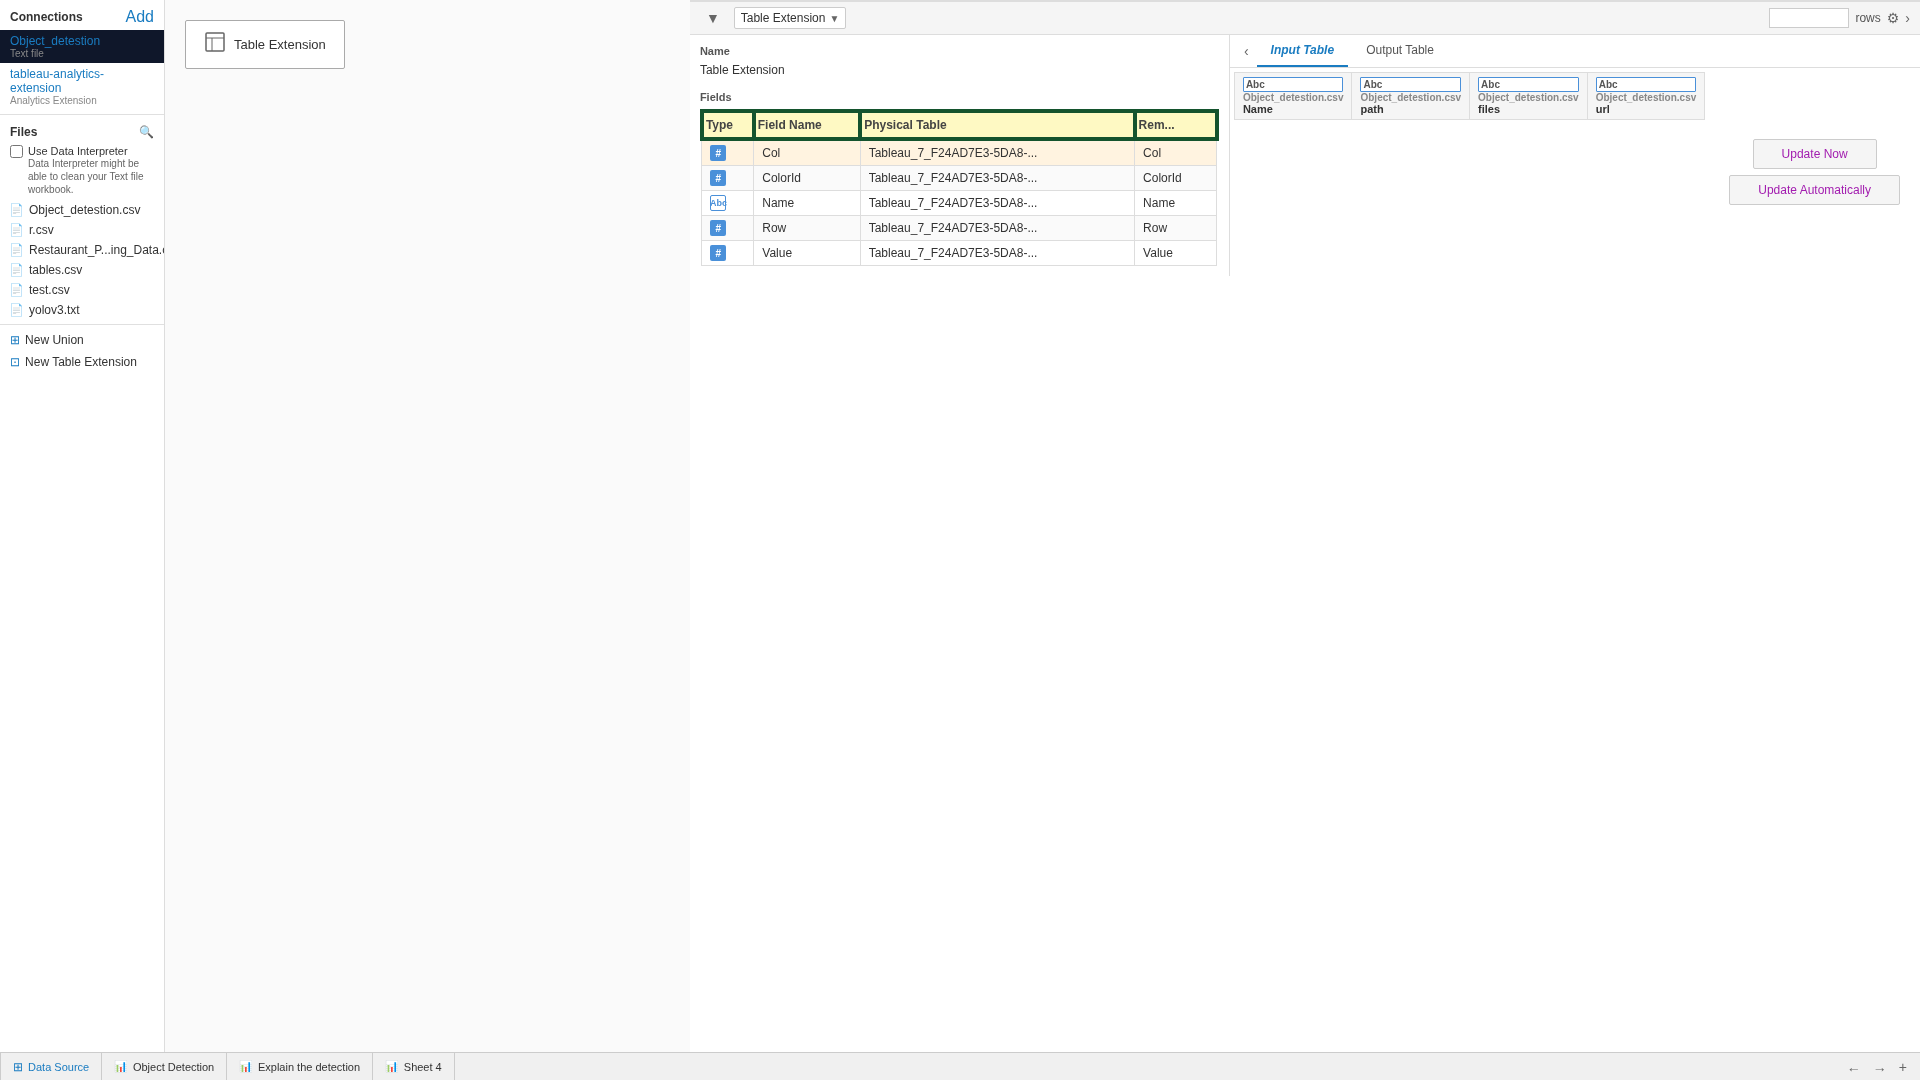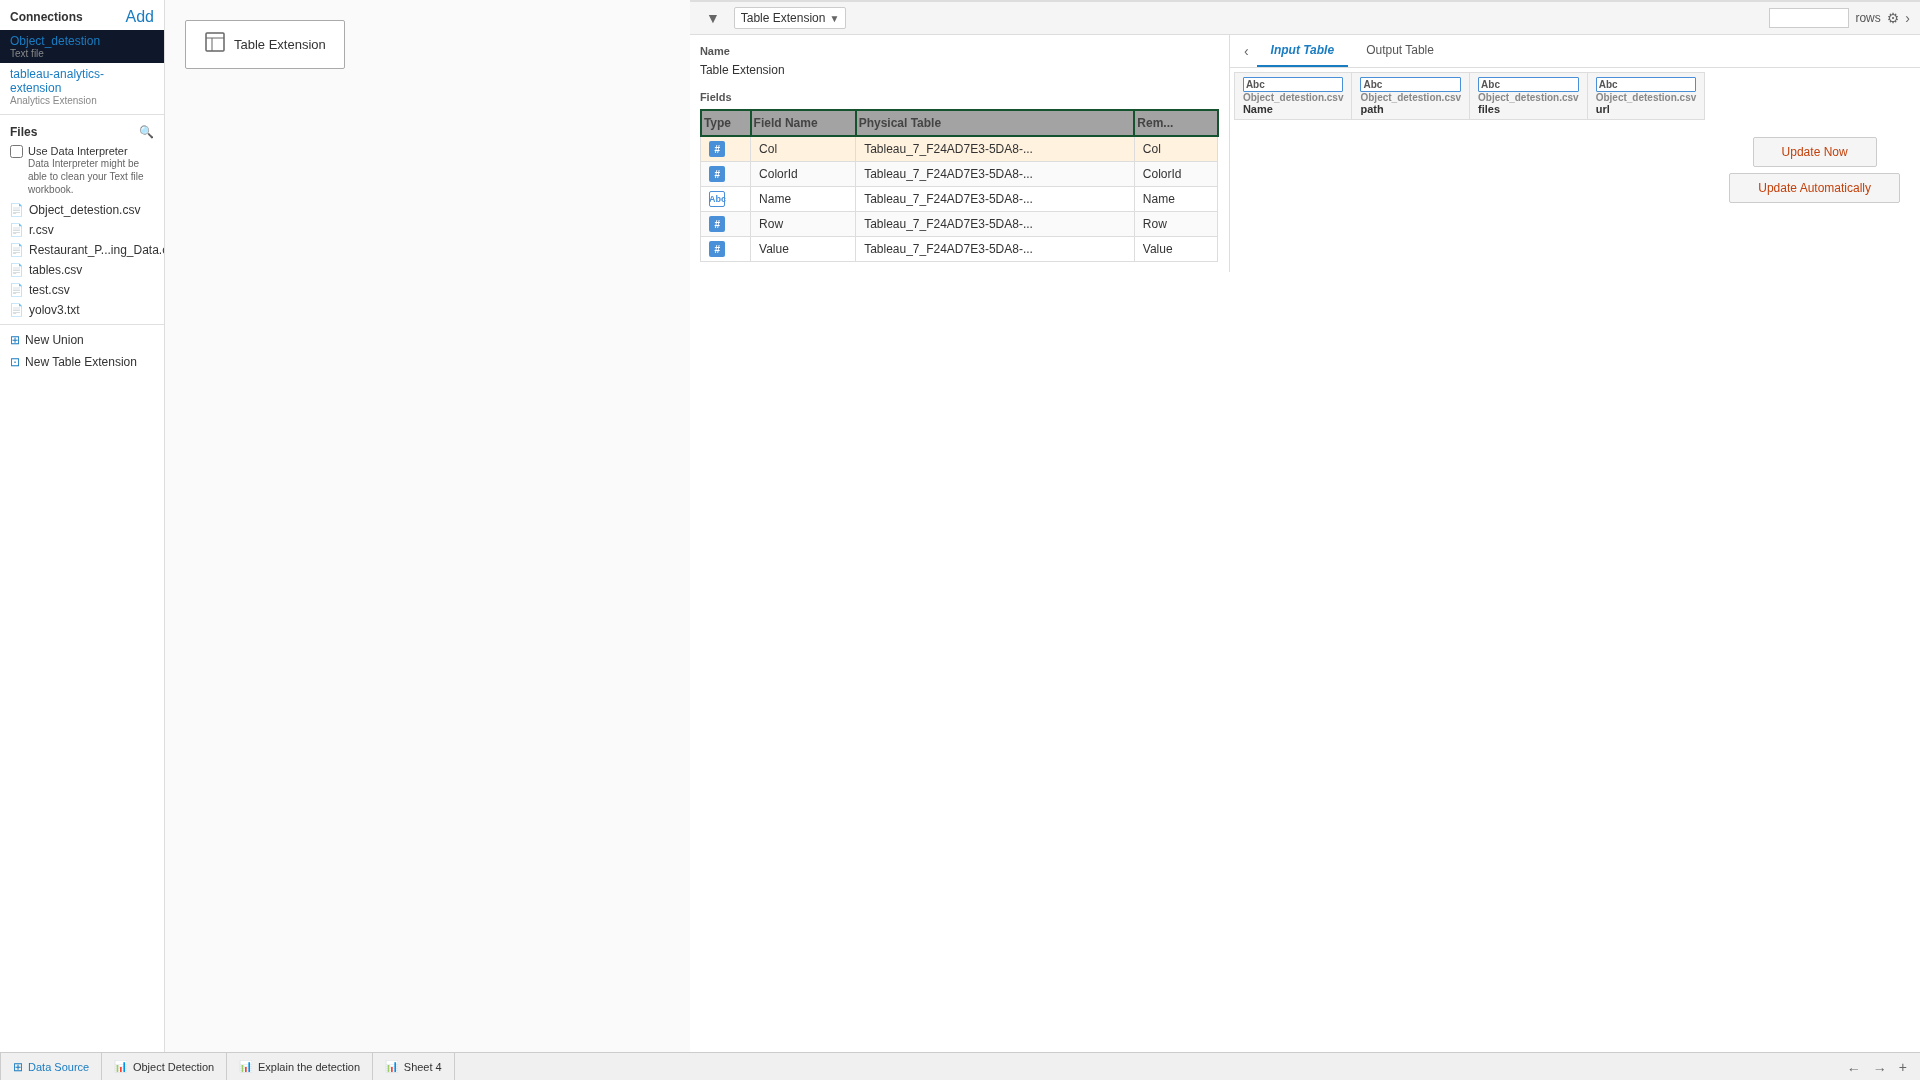--- a/index.html
+++ b/index.html
@@ -48,41 +48,41 @@
     .rows-input { border: 1px solid #ccc; padding: 2px 6px; font-size: 12px; width: 80px; }
     .rows-icon { font-size: 14px; color: #666; cursor: pointer; }
 
     .bottom-content { display: flex; }
     .fields-panel { width: 540px; border-right: 1px solid #ddd; padding: 10px; }
     .fields-name-section { margin-bottom: 10px; }
     .fields-name-label { font-size: 11px; color: #555; font-weight: bold; margin-bottom: 2px; }
     .fields-name-value { font-size: 12px; color: #333; padding: 4px 0; }
     .fields-label { font-size: 11px; color: #555; font-weight: bold; margin-bottom: 6px; }
     .fields-table { width: 100%; border-collapse: collapse; font-size: 12px; }
-    .fields-table th { background: #a3a3a3; border: 2px solid #14532d; padding: 5px 2px; text-align: left; font-weight: 600; color: #444; }
+    .fields-table th { background: #fef9c3; border: 4px solid #14532d; padding: 5px 2px; text-align: left; font-weight: 600; color: #444; }
     .fields-table td { border: 1px solid #ddd; padding: 4px 8px; color: #333; }
     .fields-table tr:nth-child(even) { background: #fafafa; }
     .row-highlight { background: #fff3e0 !important; }
     .type-icon { display: inline-flex; align-items: center; justify-content: center; width: 16px; height: 16px; border-radius: 2px; font-size: 10px; font-weight: bold; }
     .type-num { background: #4a90d9; color: #fff; }
     .type-abc { background: #fff; color: #4a90d9; border: 1px solid #4a90d9; font-size: 9px; }
 
     .data-panel { flex: 1; display: flex; flex-direction: column; }
     .tabs-row { display: flex; border-bottom: 1px solid #ddd; padding: 0 10px; align-items: center; gap: 4px; }
     .tab-nav-btn { border: none; background: none; cursor: pointer; color: #666; padding: 6px 4px; font-size: 14px; }
     .tab-item { padding: 8px 14px; font-size: 12px; cursor: pointer; border-bottom: 2px solid transparent; color: #555; }
     .tab-item.active { border-bottom: 2px solid #1a7cc1; color: #1a7cc1; font-weight: 600; font-style: italic; }
     .data-table-wrapper { padding: 4px; overflow: auto; max-height: 260px; }
     .data-table { border-collapse: collapse; font-size: 11px; width: 100%; }
     .data-table th { background: #f5f5f5; border: 1px solid #ddd; padding: 4px 8px; text-align: left; }
     .data-table .col-type { color: #555; font-size: 10px; display: block; }
     .data-table .col-source { color: #888; font-size: 10px; display: block; }
     .data-table .col-name-main { font-size: 11px; font-weight: 600; display: block; }
     .action-buttons { display: flex; flex-direction: column; gap: 6px; padding: 20px; align-items: center; justify-content: center; margin-left: auto; }
-    .update-btn { padding: 7px 28px; font-size: 12px; border: 1px solid #ccc; border-radius: 2px; cursor: pointer; background: #f5f5f5; color: #c2410c; white-space: nowrap; }
+    .update-btn { padding: 7px 28px; font-size: 12px; border: 1px solid #ccc; border-radius: 2px; cursor: pointer; background: #f5f5f5; color: #a21caf; white-space: nowrap; }
     .data-row-area { display: flex; flex: 1; }
 
     
     .status-bar { height: 28px; background: #f0f0f0; border-top: 1px solid #ccc; display: flex; align-items: center; gap: 0; }
     .status-item { display: flex; align-items: center; gap: 5px; padding: 0 12px; font-size: 11px; color: #333; border-right: 1px solid #ccc; cursor: pointer; height: 100%; }
     .status-item:first-child { border-left: 1px solid #ccc; }
     .status-active { color: #1a7cc1; }
     .status-nav { display: flex; align-items: center; gap: 2px; margin-left: auto; padding-right: 8px; }
     .nav-btn { border: none; background: none; cursor: pointer; color: #666; padding: 2px 5px; font-size: 14px; }
 

